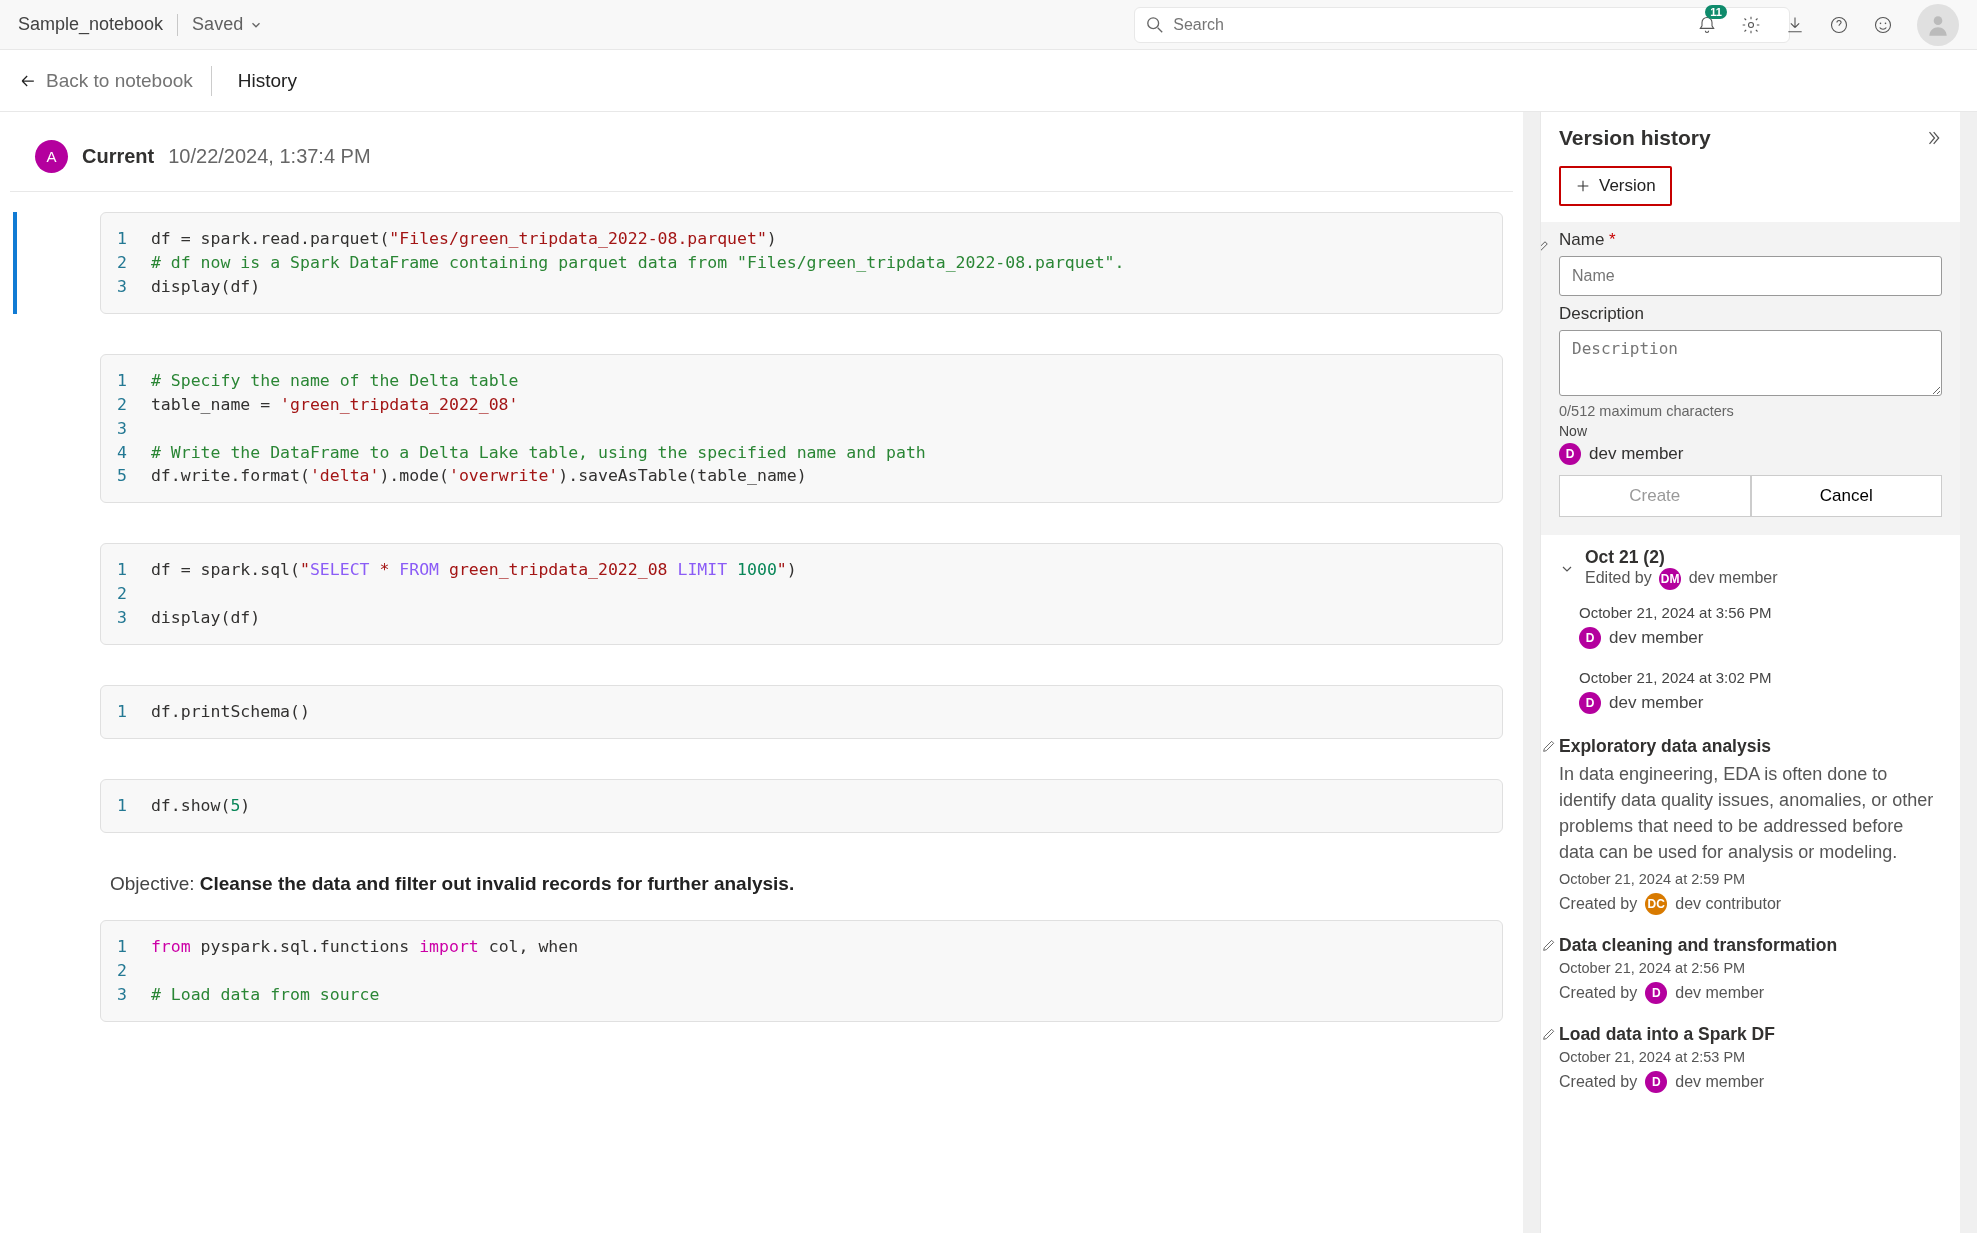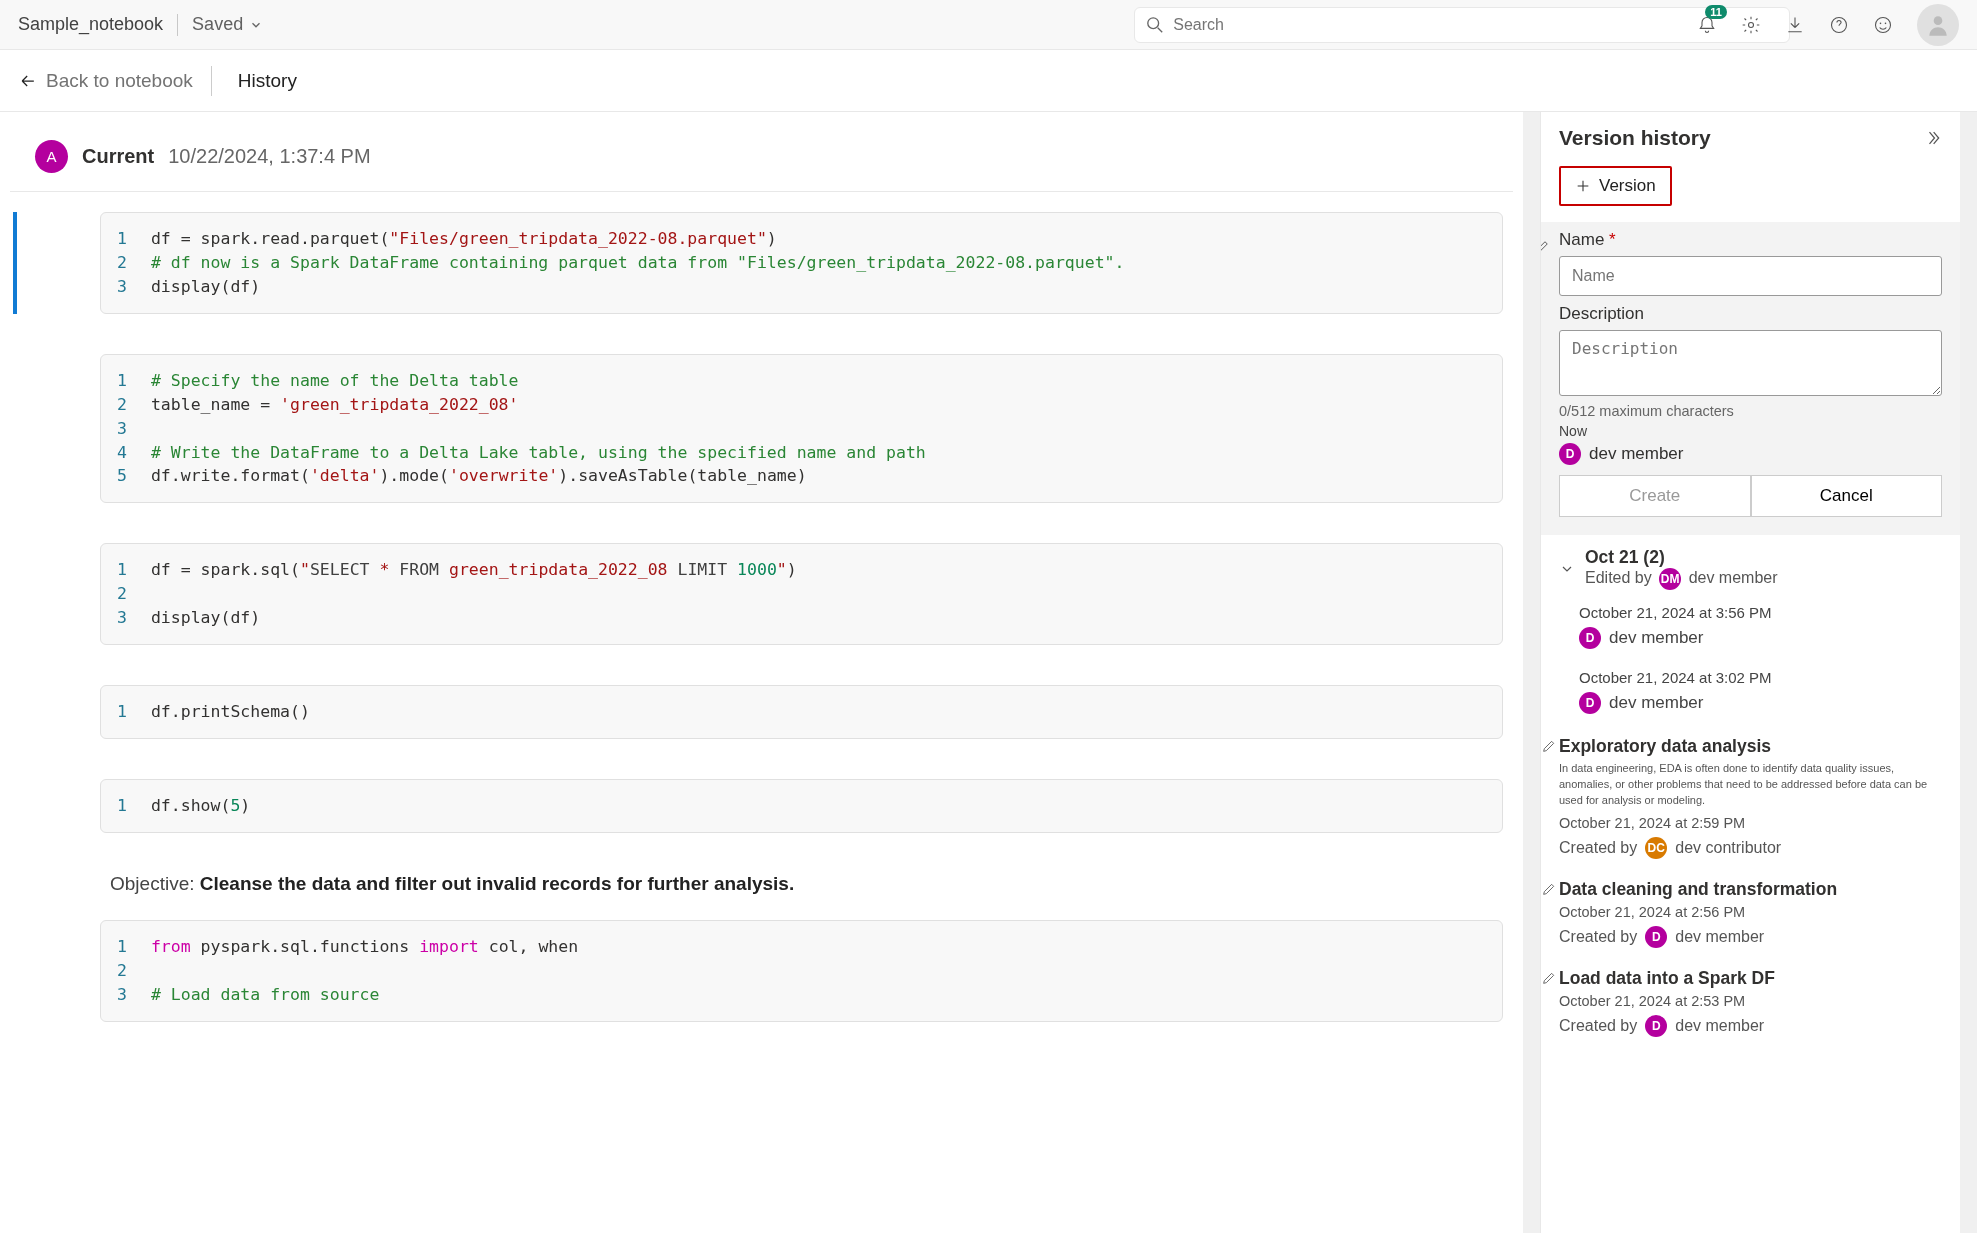--- a/index.html
+++ b/index.html
@@ -95,21 +95,21 @@
     margin-bottom: 40px;
     font-family: "Consolas", monospace;
     font-size: 16.5px;
     line-height: 1.45;
     display:flex;
   }
   .gutter { color:#237893; text-align:right; padding-right: 24px; user-select:none; white-space:pre;}
   .code { white-space:pre; }
   .code .c { color:#2a8635; } 
   .code .s { color:#a31515; } 
-  .code .k { color:#404040; } 
+  .code .k { color:#8b5cf6; } 
   .code .n { color:#098658; } 
   .code .kw2 { color:#cc00a7; } 
 
   .objective { padding: 0 10px 25px 100px; font-size:19px; }
   .objective-label { color:#444; }
   .objective-text { font-weight:600; color:#222;}
 
   
   .right-panel {
     width: 420px;
@@ -160,21 +160,21 @@
   .hist-editedby { font-size:16px; color:#555; margin-left:0;}
   .hist-item { padding: 10px 0 10px 20px; }
   .hist-time { font-size:15px; color:#444; margin-bottom:6px;}
   .hist-author { display:flex; align-items:center; gap:8px; font-size:17px; color:#444;}
   .avatar-sm { width:22px; height:22px; border-radius:50%; background:#b4009e; color:#fff; display:flex; align-items:center; justify-content:center; font-size:12px; font-weight:bold;}
   .avatar-sm.orange { background:#d87a00;}
 
   .named-version { position:relative; padding: 12px 0 8px 0;}
   .named-version .edit-ic { position:absolute; left:-18px; top:14px;}
   .nv-title { font-size:17.5px; font-weight:600; margin-bottom:4px;}
-  .nv-desc { font-size:11px; color:#555; line-height:1.45; margin-bottom:6px;}
+  .nv-desc { font-size:18px; color:#555; line-height:1.45; margin-bottom:6px;}
   .nv-time { font-size:14.5px; color:#555; margin-bottom:6px;}
   .nv-created { font-size:16px; color:#555; display:flex; align-items:center; gap:8px;}
 
   .scrollbar-v { width:17px; background:#f0f0f0;}
 
   svg { display:block; }
 </style>
 </head>
 <body>
 

